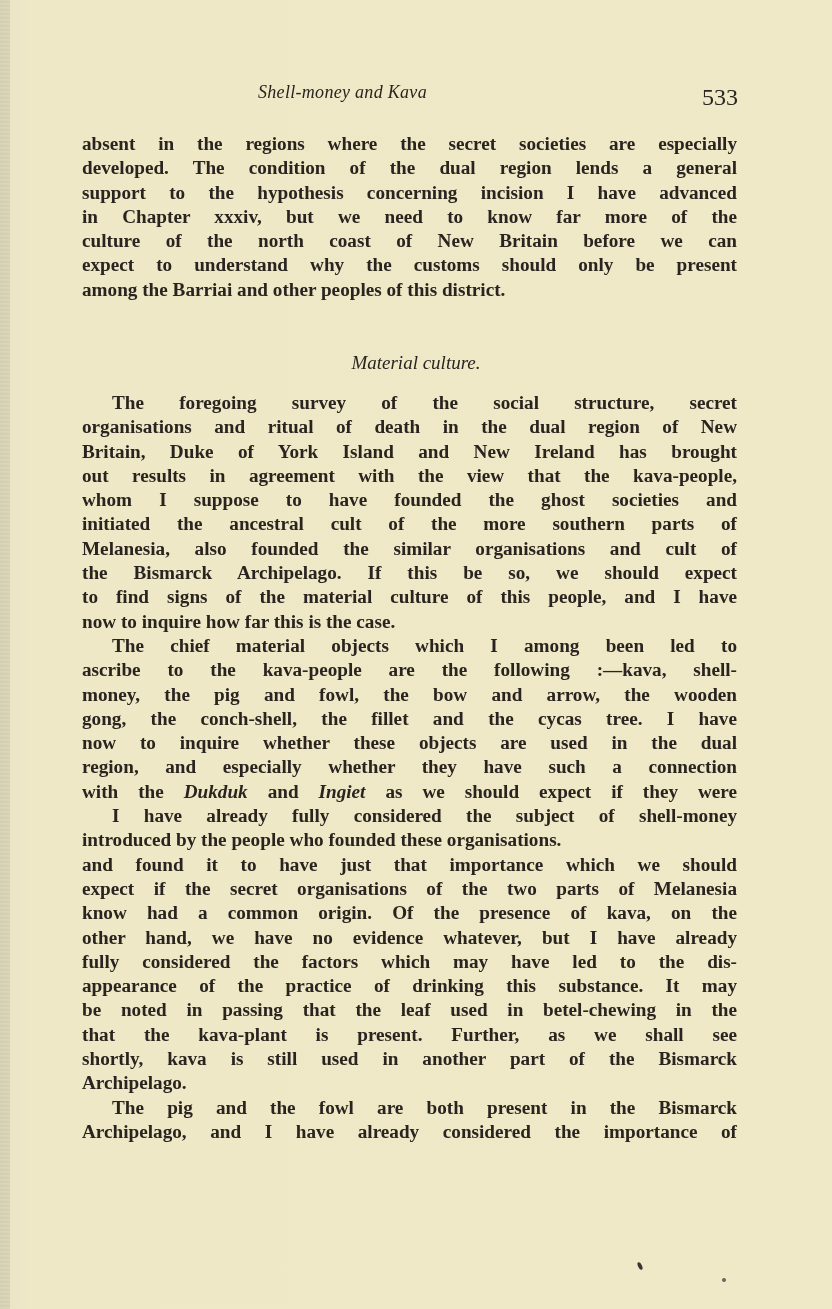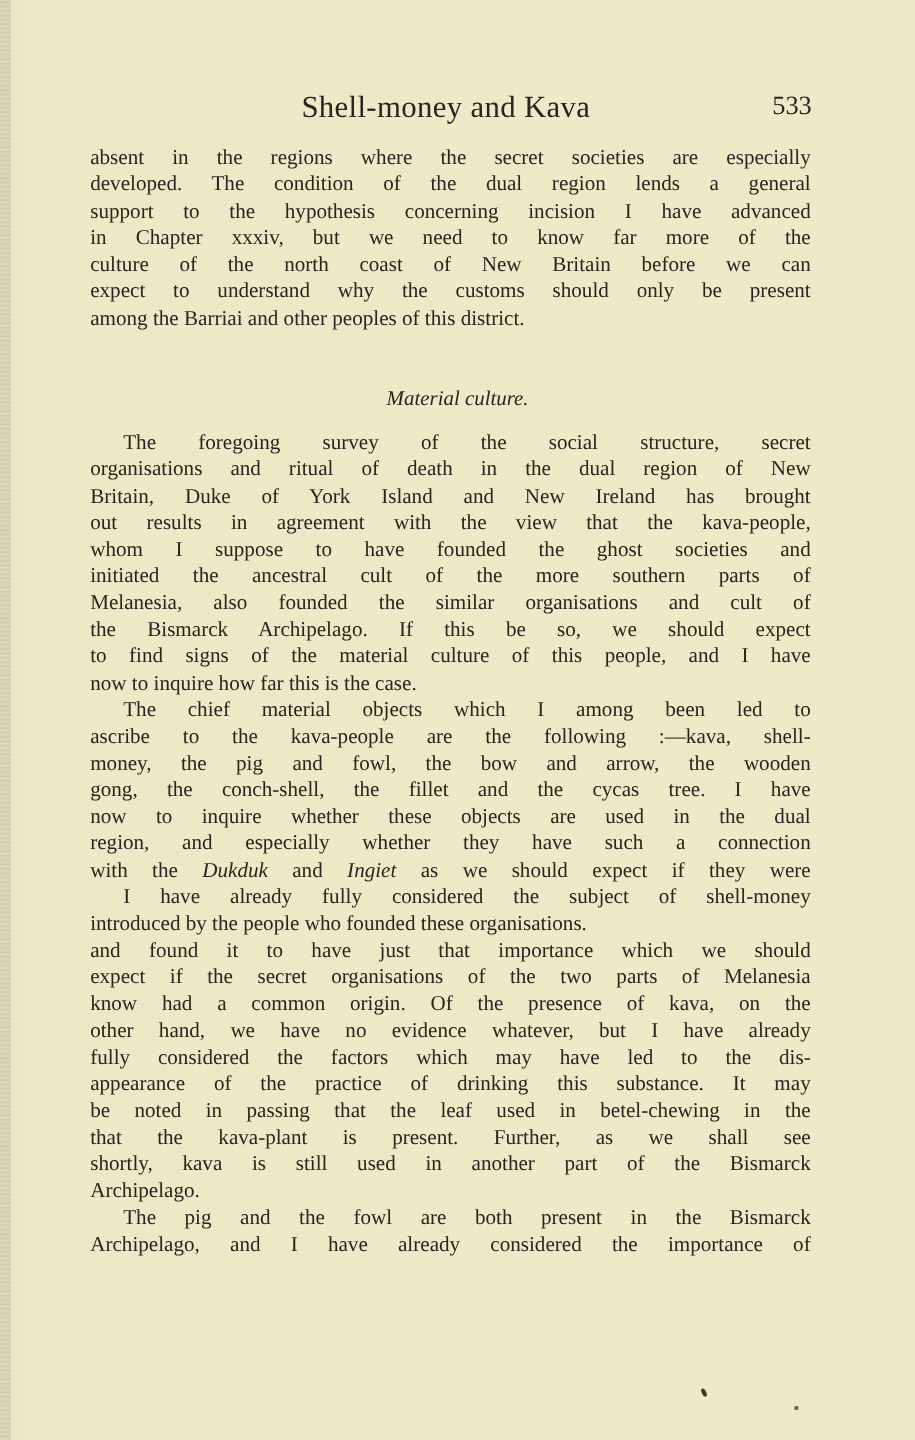--- a/index.html
+++ b/index.html
@@ -16,34 +16,34 @@
     }
     .binding {
       position: absolute; left: 0; top: 0; width: 10px; height: 1309px;
       background: repeating-linear-gradient(180deg, #d8d2b8 0px, #c8c2a8 2px, #dcd6bc 4px);
       opacity: 0.7;
     }
     .running-head {
       position: absolute; top: 82px; left: 80px; width: 658px; height: 32px;
     }
     .running-title {
-      position: absolute; left: 194px; top: 0;
-      font-size: 28px; letter-spacing: 0.3px;
+      position: absolute; left: 178px; top: 0;
+      font-style: italic; font-size: 18px; letter-spacing: 0.3px;
     }
     .page-number {
       position: absolute; right: 0; top: 2px;
       font-size: 24px;
     }
     .text {
       position: absolute; left: 82px; width: 655px;
       font-size: 19.2px; line-height: 24.3px;
     }
     .line {
       display: block; text-align: justify; text-align-last: justify;
-      white-space: nowrap; height: 24.3px;
+      white-space: nowrap; height: 24.3px; font-weight: bold;
     }
     .line.last { text-align-last: left; }
     .line.indent { padding-left: 30px; }
     .block1 { top: 132px; }
     .section-heading {
       position: absolute; top: 342px; left: 0; width: 832px; text-align: center;
       font-style: italic; font-size: 19px; margin-top: 10px;
     }
     .block2 { top: 391px; }
     em.it { font-style: italic; }

